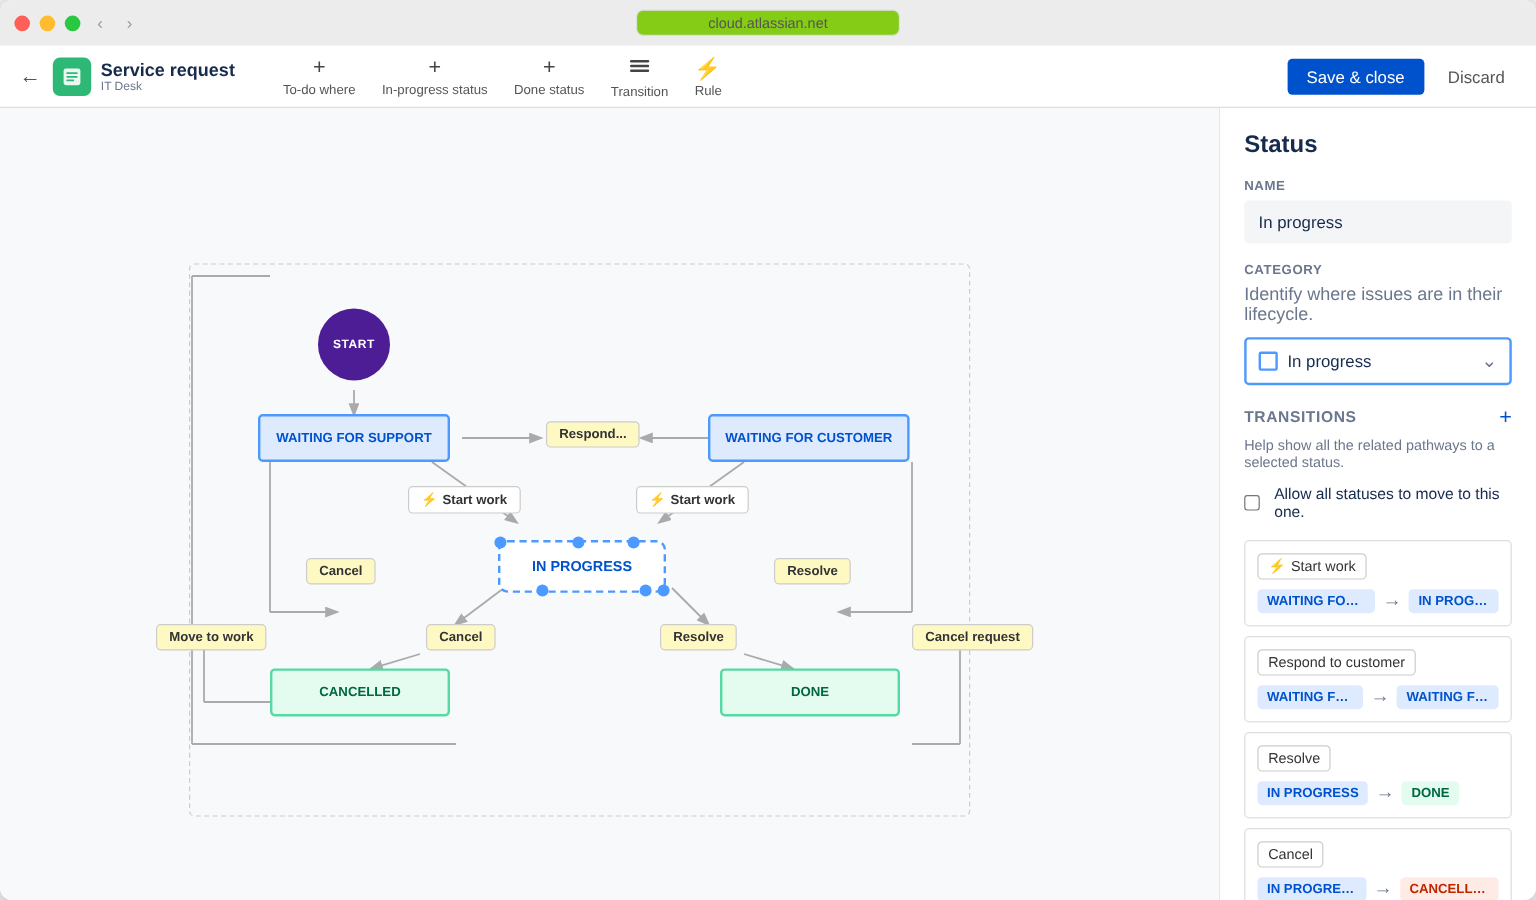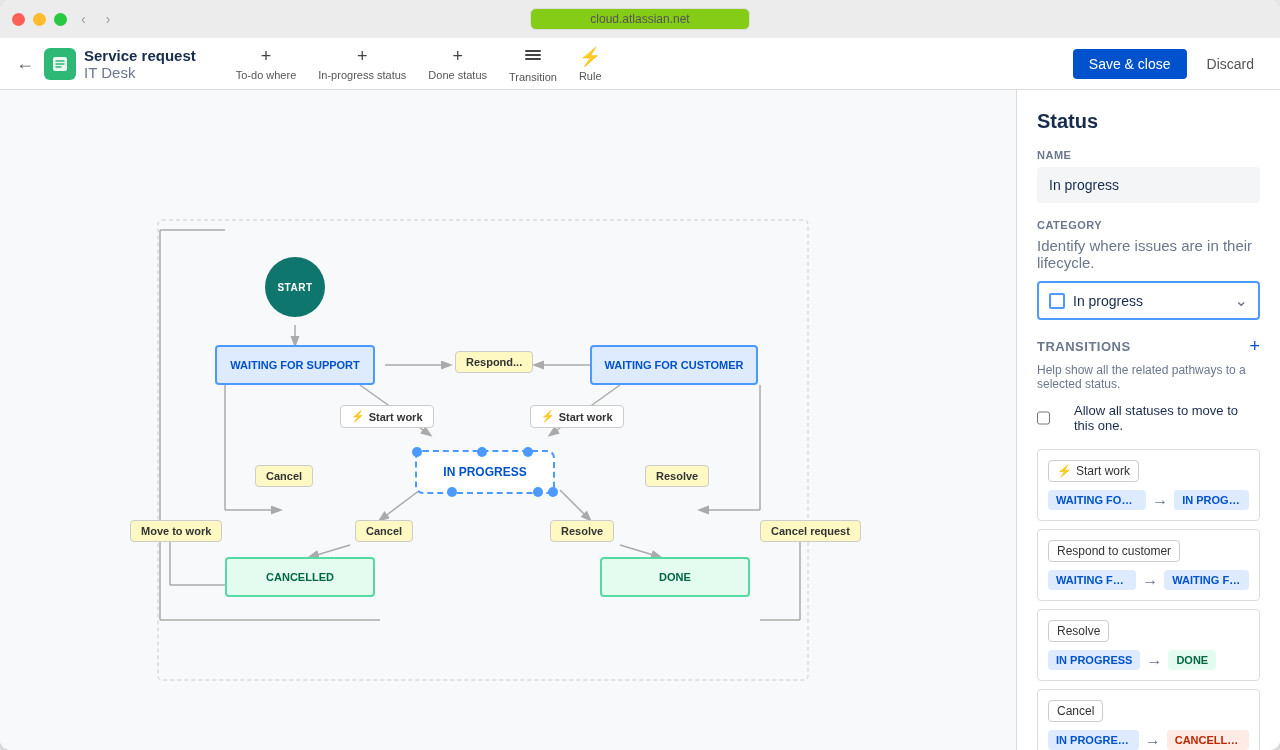--- a/index.html
+++ b/index.html
@@ -14,37 +14,37 @@
     .tl-green { background: #28c840; }
     .nav-btn { background: none; border: none; color: #999; font-size: 14px; cursor: pointer; padding: 2px 6px; }
     .url-bar { position: absolute; left: 50%; transform: translateX(-50%); background: #84cc16; border: 1px solid #ddd; border-radius: 6px; padding: 3px 12px; font-size: 12px; color: #555; width: 220px; text-align: center; }
 
     
     .app-toolbar { background: #fff; border-bottom: 1px solid #ddd; height: 52px; display: flex; align-items: center; padding: 0 16px; gap: 0; flex-shrink: 0; }
     .back-btn { background: none; border: none; font-size: 18px; cursor: pointer; color: #555; margin-right: 10px; }
     .app-icon { width: 32px; height: 32px; background: #2db876; border-radius: 6px; display: flex; align-items: center; justify-content: center; color: white; font-size: 16px; margin-right: 8px; }
     .app-title-group { display: flex; flex-direction: column; margin-right: 32px; }
     .app-title { font-size: 15px; font-weight: 600; color: #172b4d; }
-    .app-subtitle { font-size: 15px; color: #6b778c; }
+    .app-subtitle { font-size: 10px; color: #6b778c; }
     .toolbar-actions { display: flex; align-items: center; gap: 6px; flex: 1; }
     .toolbar-btn { display: flex; flex-direction: column; align-items: center; gap: 2px; background: none; border: none; cursor: pointer; padding: 4px 8px; color: #555; font-size: 11px; }
     .toolbar-btn-icon { font-size: 18px; color: #444; }
     .toolbar-right { display: flex; align-items: center; gap: 10px; margin-left: auto; }
     .save-close-btn { background: #0052cc; color: white; border: none; border-radius: 4px; padding: 7px 16px; font-size: 14px; font-weight: 500; cursor: pointer; }
     .discard-btn { background: none; border: none; color: #555; font-size: 14px; cursor: pointer; padding: 7px 10px; }
 
     
     .main-content { display: flex; flex: 1; overflow: hidden; }
 
     
     .canvas-area { flex: 1; background: #f8f9fa; position: relative; overflow: hidden; }
 
     
     .wf-node { position: absolute; display: flex; align-items: center; justify-content: center; font-size: 12px; font-weight: 600; cursor: pointer; }
-    .wf-start { width: 60px; height: 60px; border-radius: 50%; background: #0f766e; color: white; font-size: 10px; font-weight: 700; letter-spacing: 0.5px; }
+    .wf-start { width: 60px; height: 60px; border-radius: 50%; background: #4c1d95; color: white; font-size: 10px; font-weight: 700; letter-spacing: 0.5px; }
     .wf-waiting-support { width: 160px; height: 40px; background: #deebff; border: 2px solid #4c9aff; color: #0052cc; font-size: 11px; font-weight: 700; border-radius: 4px; }
     .wf-waiting-customer { width: 168px; height: 40px; background: #deebff; border: 2px solid #4c9aff; color: #0052cc; font-size: 11px; font-weight: 700; border-radius: 4px; }
     .wf-in-progress { width: 140px; height: 44px; background: #fff; border: 2px dashed #4c9aff; color: #0052cc; font-size: 12px; font-weight: 700; border-radius: 8px; position: relative; }
     .wf-in-progress::before { content: ''; position: absolute; width: 10px; height: 10px; background: #4c9aff; border-radius: 50%; top: -5px; left: -5px; }
     .wf-in-progress::after { content: ''; position: absolute; width: 10px; height: 10px; background: #4c9aff; border-radius: 50%; bottom: -5px; right: -5px; }
     .wf-cancelled { width: 150px; height: 40px; background: #e3fcef; border: 2px solid #57d9a3; color: #006644; font-size: 11px; font-weight: 700; border-radius: 4px; }
     .wf-done { width: 150px; height: 40px; background: #e3fcef; border: 2px solid #57d9a3; color: #006644; font-size: 11px; font-weight: 700; border-radius: 4px; }
     .wf-transition { background: #fef9c3; border: 1px solid #ccc; border-radius: 4px; padding: 4px 10px; font-size: 11px; color: #333; white-space: nowrap; cursor: pointer; }
     .wf-transition-bolt { background: #fff; border: 1px solid #ccc; border-radius: 4px; padding: 4px 10px; font-size: 11px; color: #333; white-space: nowrap; cursor: pointer; display: flex; align-items: center; gap: 4px; }
 
@@ -61,21 +61,21 @@
     .sidebar-input { width: 100%; background: #f4f5f7; border: none; border-radius: 4px; padding: 10px 12px; font-size: 14px; color: #172b4d; margin-bottom: 16px; }
     .sidebar-section-desc { font-size: 15px; color: #6b778c; margin-bottom: 10px; }
     .category-select { width: 100%; display: flex; align-items: center; border: 2px solid #4c9aff; border-radius: 4px; padding: 8px 10px; cursor: pointer; margin-bottom: 16px; }
     .category-select-box { width: 16px; height: 16px; border: 2px solid #4c9aff; border-radius: 2px; margin-right: 8px; background: white; }
     .category-select-label { flex: 1; font-size: 14px; color: #172b4d; }
     .category-chevron { color: #6b778c; font-size: 16px; }
     .transitions-header { display: flex; align-items: center; justify-content: space-between; margin-bottom: 6px; }
     .transitions-title { font-size: 13px; font-weight: 700; color: #6b778c; text-transform: uppercase; letter-spacing: 0.5px; }
     .transitions-add { background: none; border: none; font-size: 18px; color: #0052cc; cursor: pointer; }
     .transitions-desc { font-size: 12px; color: #6b778c; margin-bottom: 12px; }
-    .allow-checkbox { display: flex; align-items: center; gap: 24px; margin-bottom: 16px; }
+    .allow-checkbox { display: flex; align-items: center; gap: 12px; margin-bottom: 16px; }
     .allow-checkbox input { width: 14px; height: 14px; }
     .allow-checkbox-label { font-size: 13px; color: #172b4d; }
 
     .transition-card { border: 1px solid #ddd; border-radius: 4px; padding: 10px; margin-bottom: 8px; cursor: pointer; }
     .transition-name-row { display: flex; align-items: center; gap: 6px; margin-bottom: 8px; }
     .transition-name-badge { background: #fff; border: 1px solid #ccc; border-radius: 4px; padding: 3px 8px; font-size: 12px; color: #333; display: flex; align-items: center; gap: 4px; }
     .transition-flow { display: flex; align-items: center; gap: 6px; }
     .transition-from { background: #deebff; border-radius: 4px; padding: 4px 8px; font-size: 11px; font-weight: 600; color: #0052cc; white-space: nowrap; overflow: hidden; text-overflow: ellipsis; max-width: 100px; }
     .transition-arrow { color: #6b778c; font-size: 16px; }
     .transition-to { background: #deebff; border-radius: 4px; padding: 4px 8px; font-size: 11px; font-weight: 600; color: #0052cc; white-space: nowrap; overflow: hidden; text-overflow: ellipsis; max-width: 100px; }

